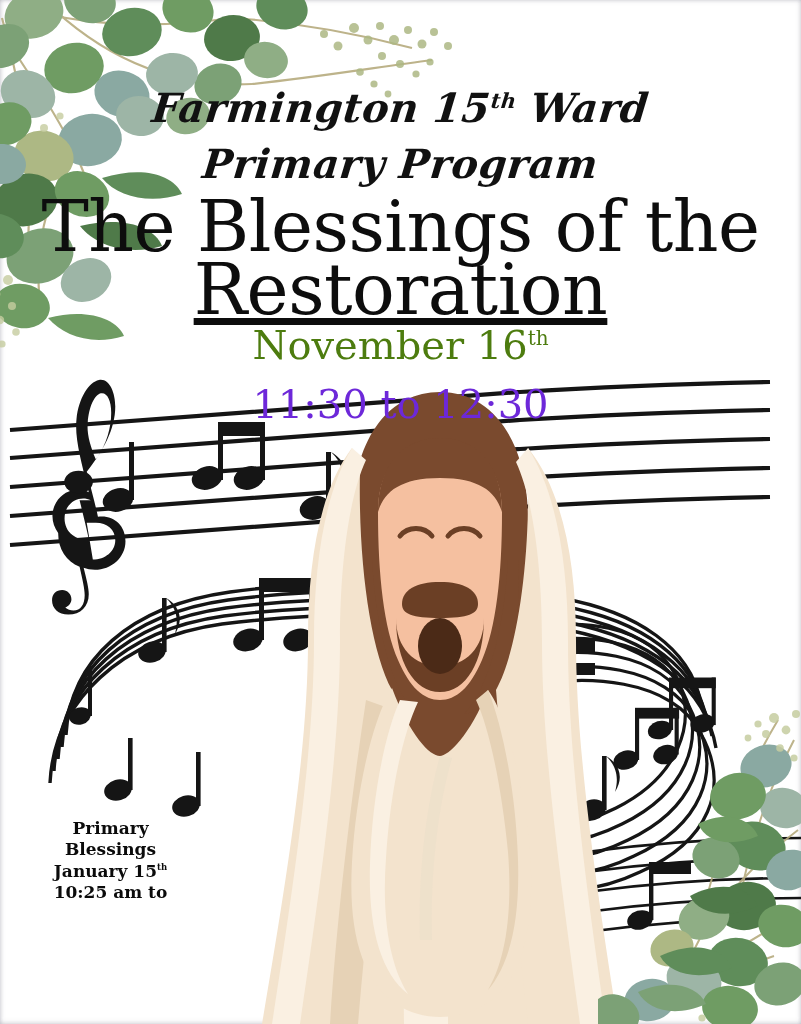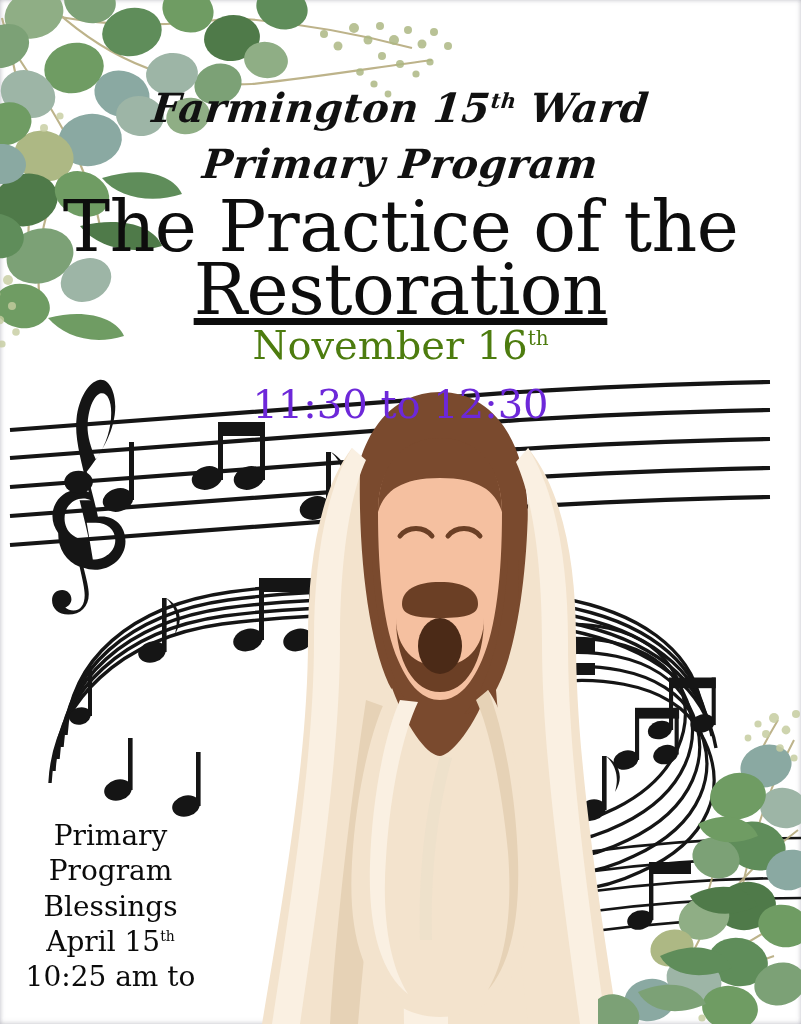--- a/index.html
+++ b/index.html
@@ -91,22 +91,22 @@
     z-index: 40;
   }
 
   #practice-block {
     position: absolute;
     left: 8px;
     top: 818px;
     width: 205px;
     text-align: center;
     font-family: "DejaVu Serif", serif;
-    font-weight: 400;
-    font-size: 28px;
+    font-weight: 700;
+    font-size: 17px;
     line-height: 1.26;
     color: #0b0b0b;
     z-index: 45;
   }
   #practice-block .pl { display: block; white-space: nowrap; }
   #practice-block sup { font-size: .5em; vertical-align: super; }
 
   
   #music-svg  { left:0; top:0; z-index: 10; }
   #figure-svg { left:0; top:0; z-index: 20; }
@@ -436,31 +436,30 @@
         <circle cx="104" cy="318" r="3.6"></circle>
     </g>
   </svg>
 
   <div class="script-line" id="script-1">
     <span>Farmington 15</span><sup>th</sup><span> Ward</span>
   </div>
 
   <div class="script-line" id="script-2">Primary Program</div>
 
-  <div class="title-line" id="title-1">The Practice of the</div>
+  <div class="title-line" id="title-1">The Blessings of the</div>
 
   <div class="title-line" id="title-2">Restoration</div>
 
   <div id="date-line">
     <span>November 16</span><sup>th</sup>
   </div>
 
   <div id="time-line">11:30 to 12:30</div>
 
   <div id="practice-block">
     <span class="pl">Primary</span>
-    <span class="pl">Program</span>
     <span class="pl">Blessings</span>
-    <span class="pl"><span>April 15</span><sup>th</sup></span>
+    <span class="pl"><span>January 15</span><sup>th</sup></span>
     <span class="pl">10:25 am to</span>
   </div>
 
 </div>
 
 </body></html>

